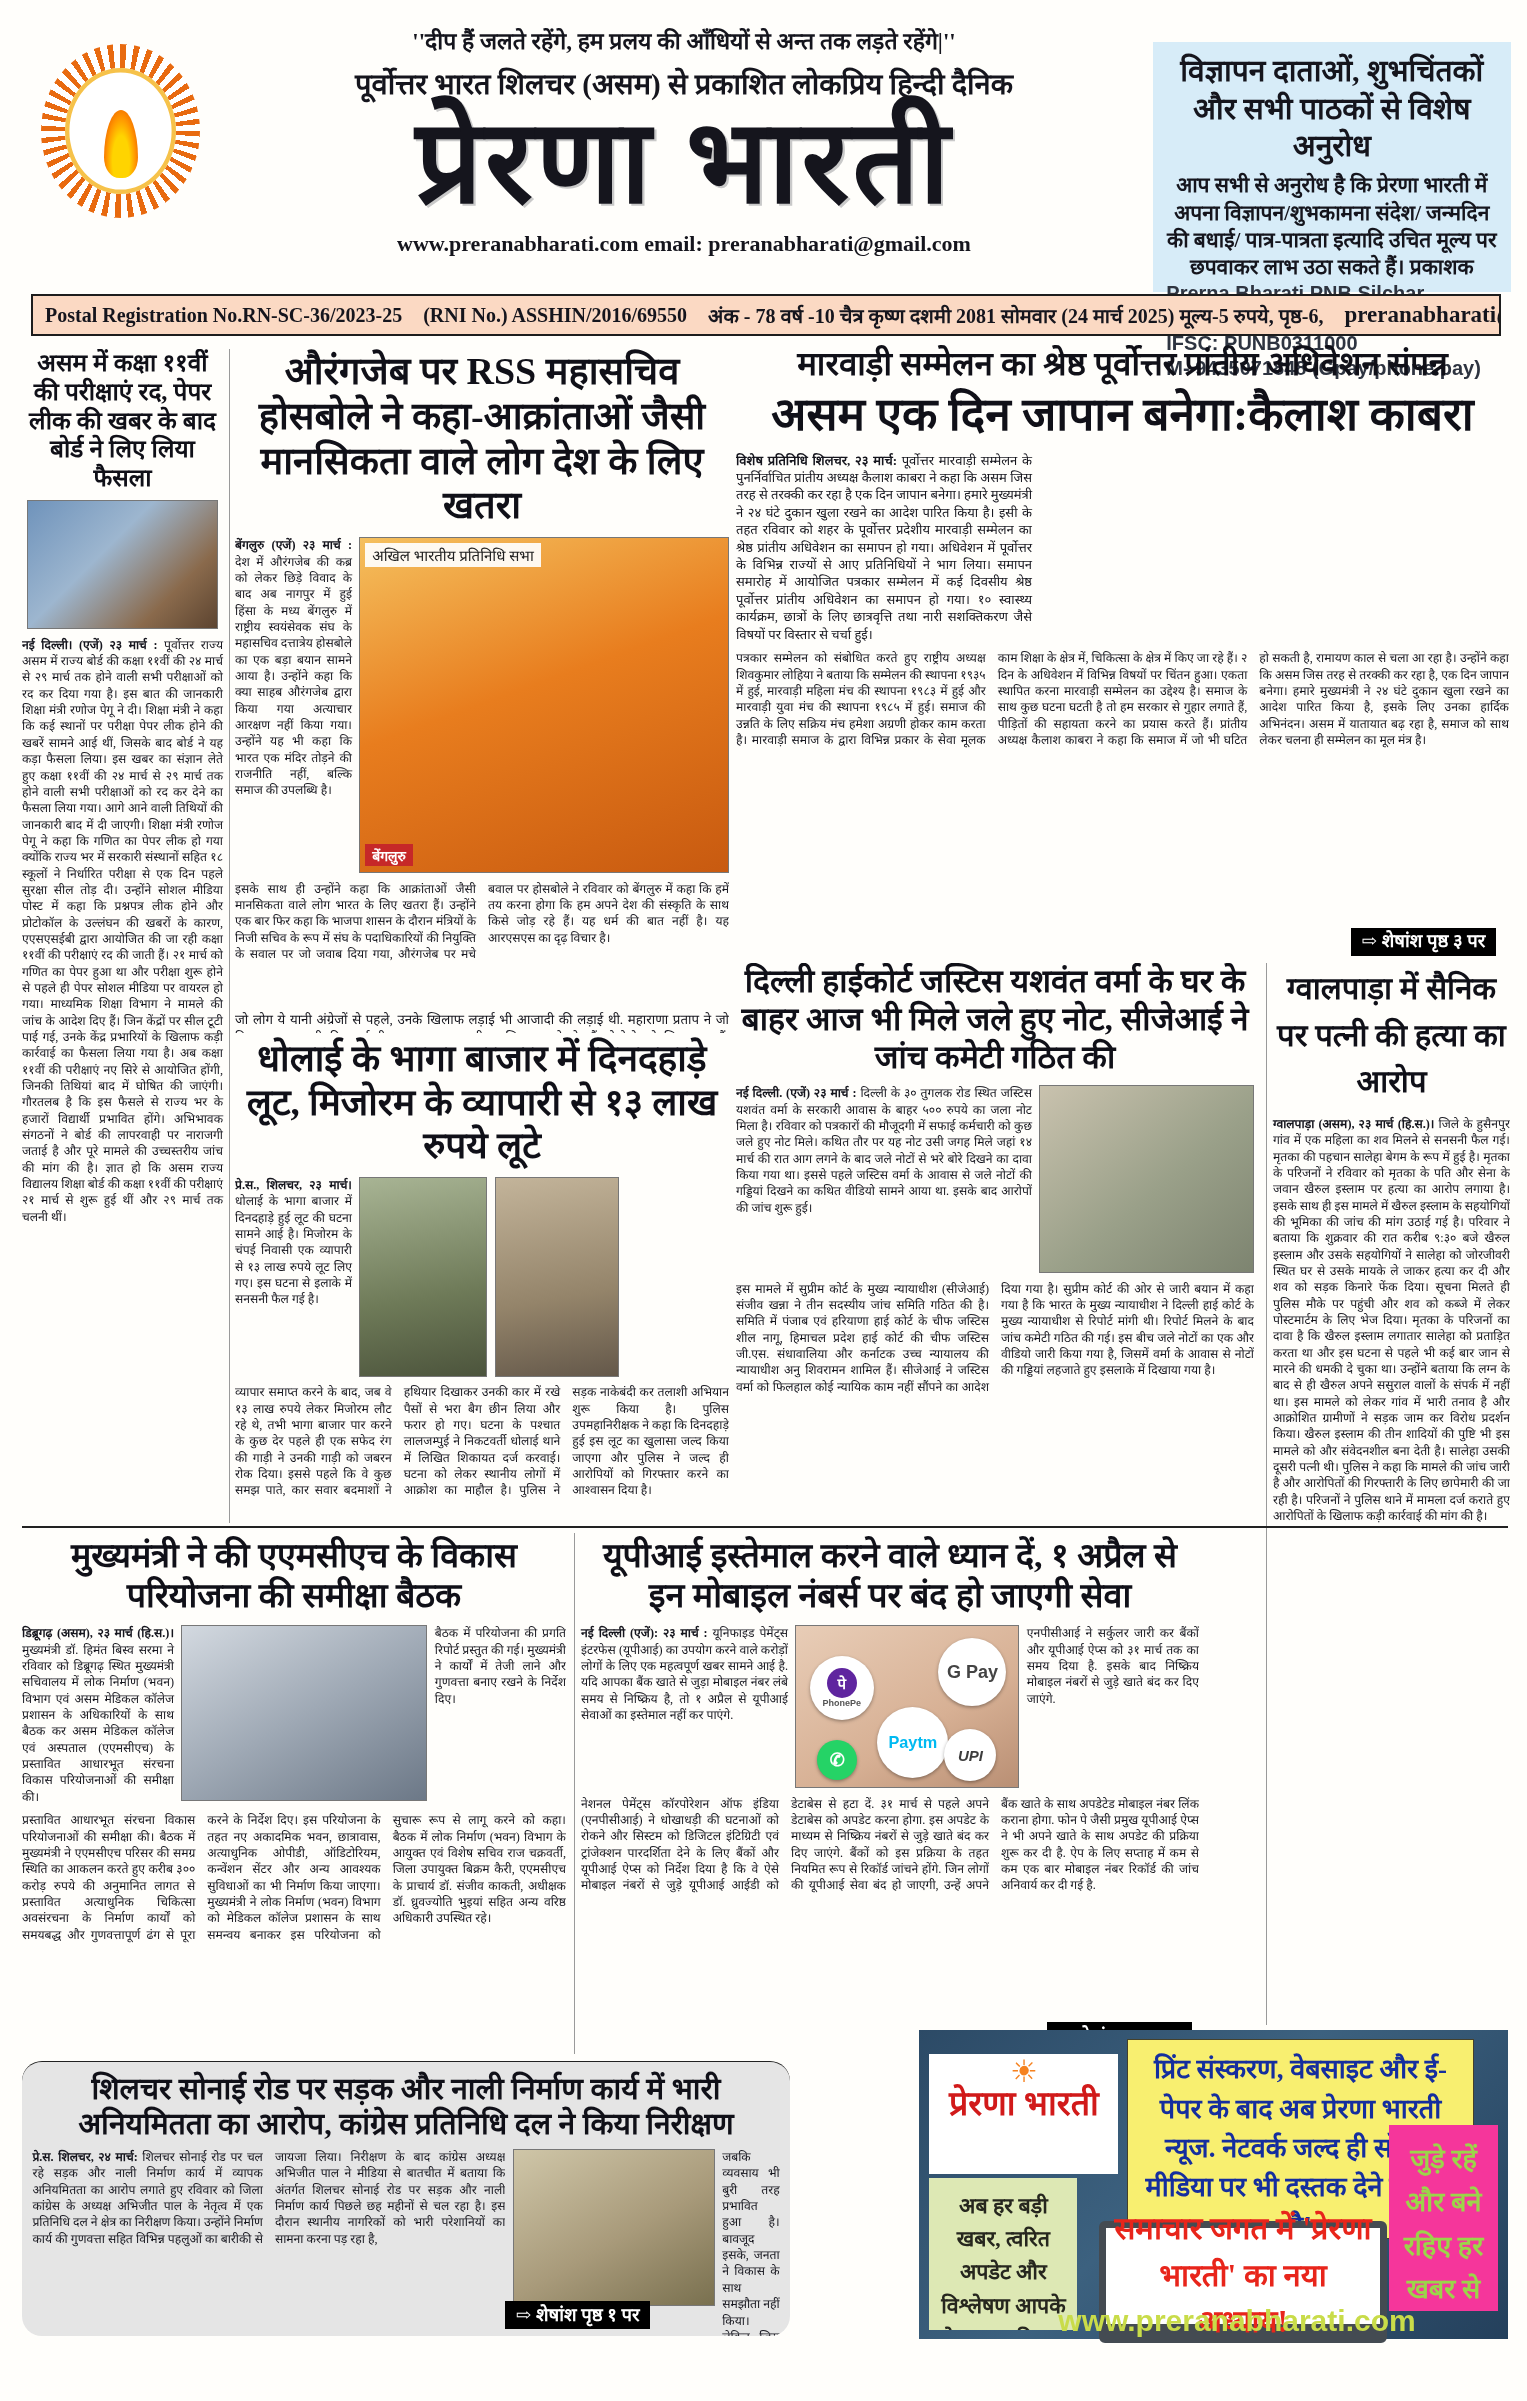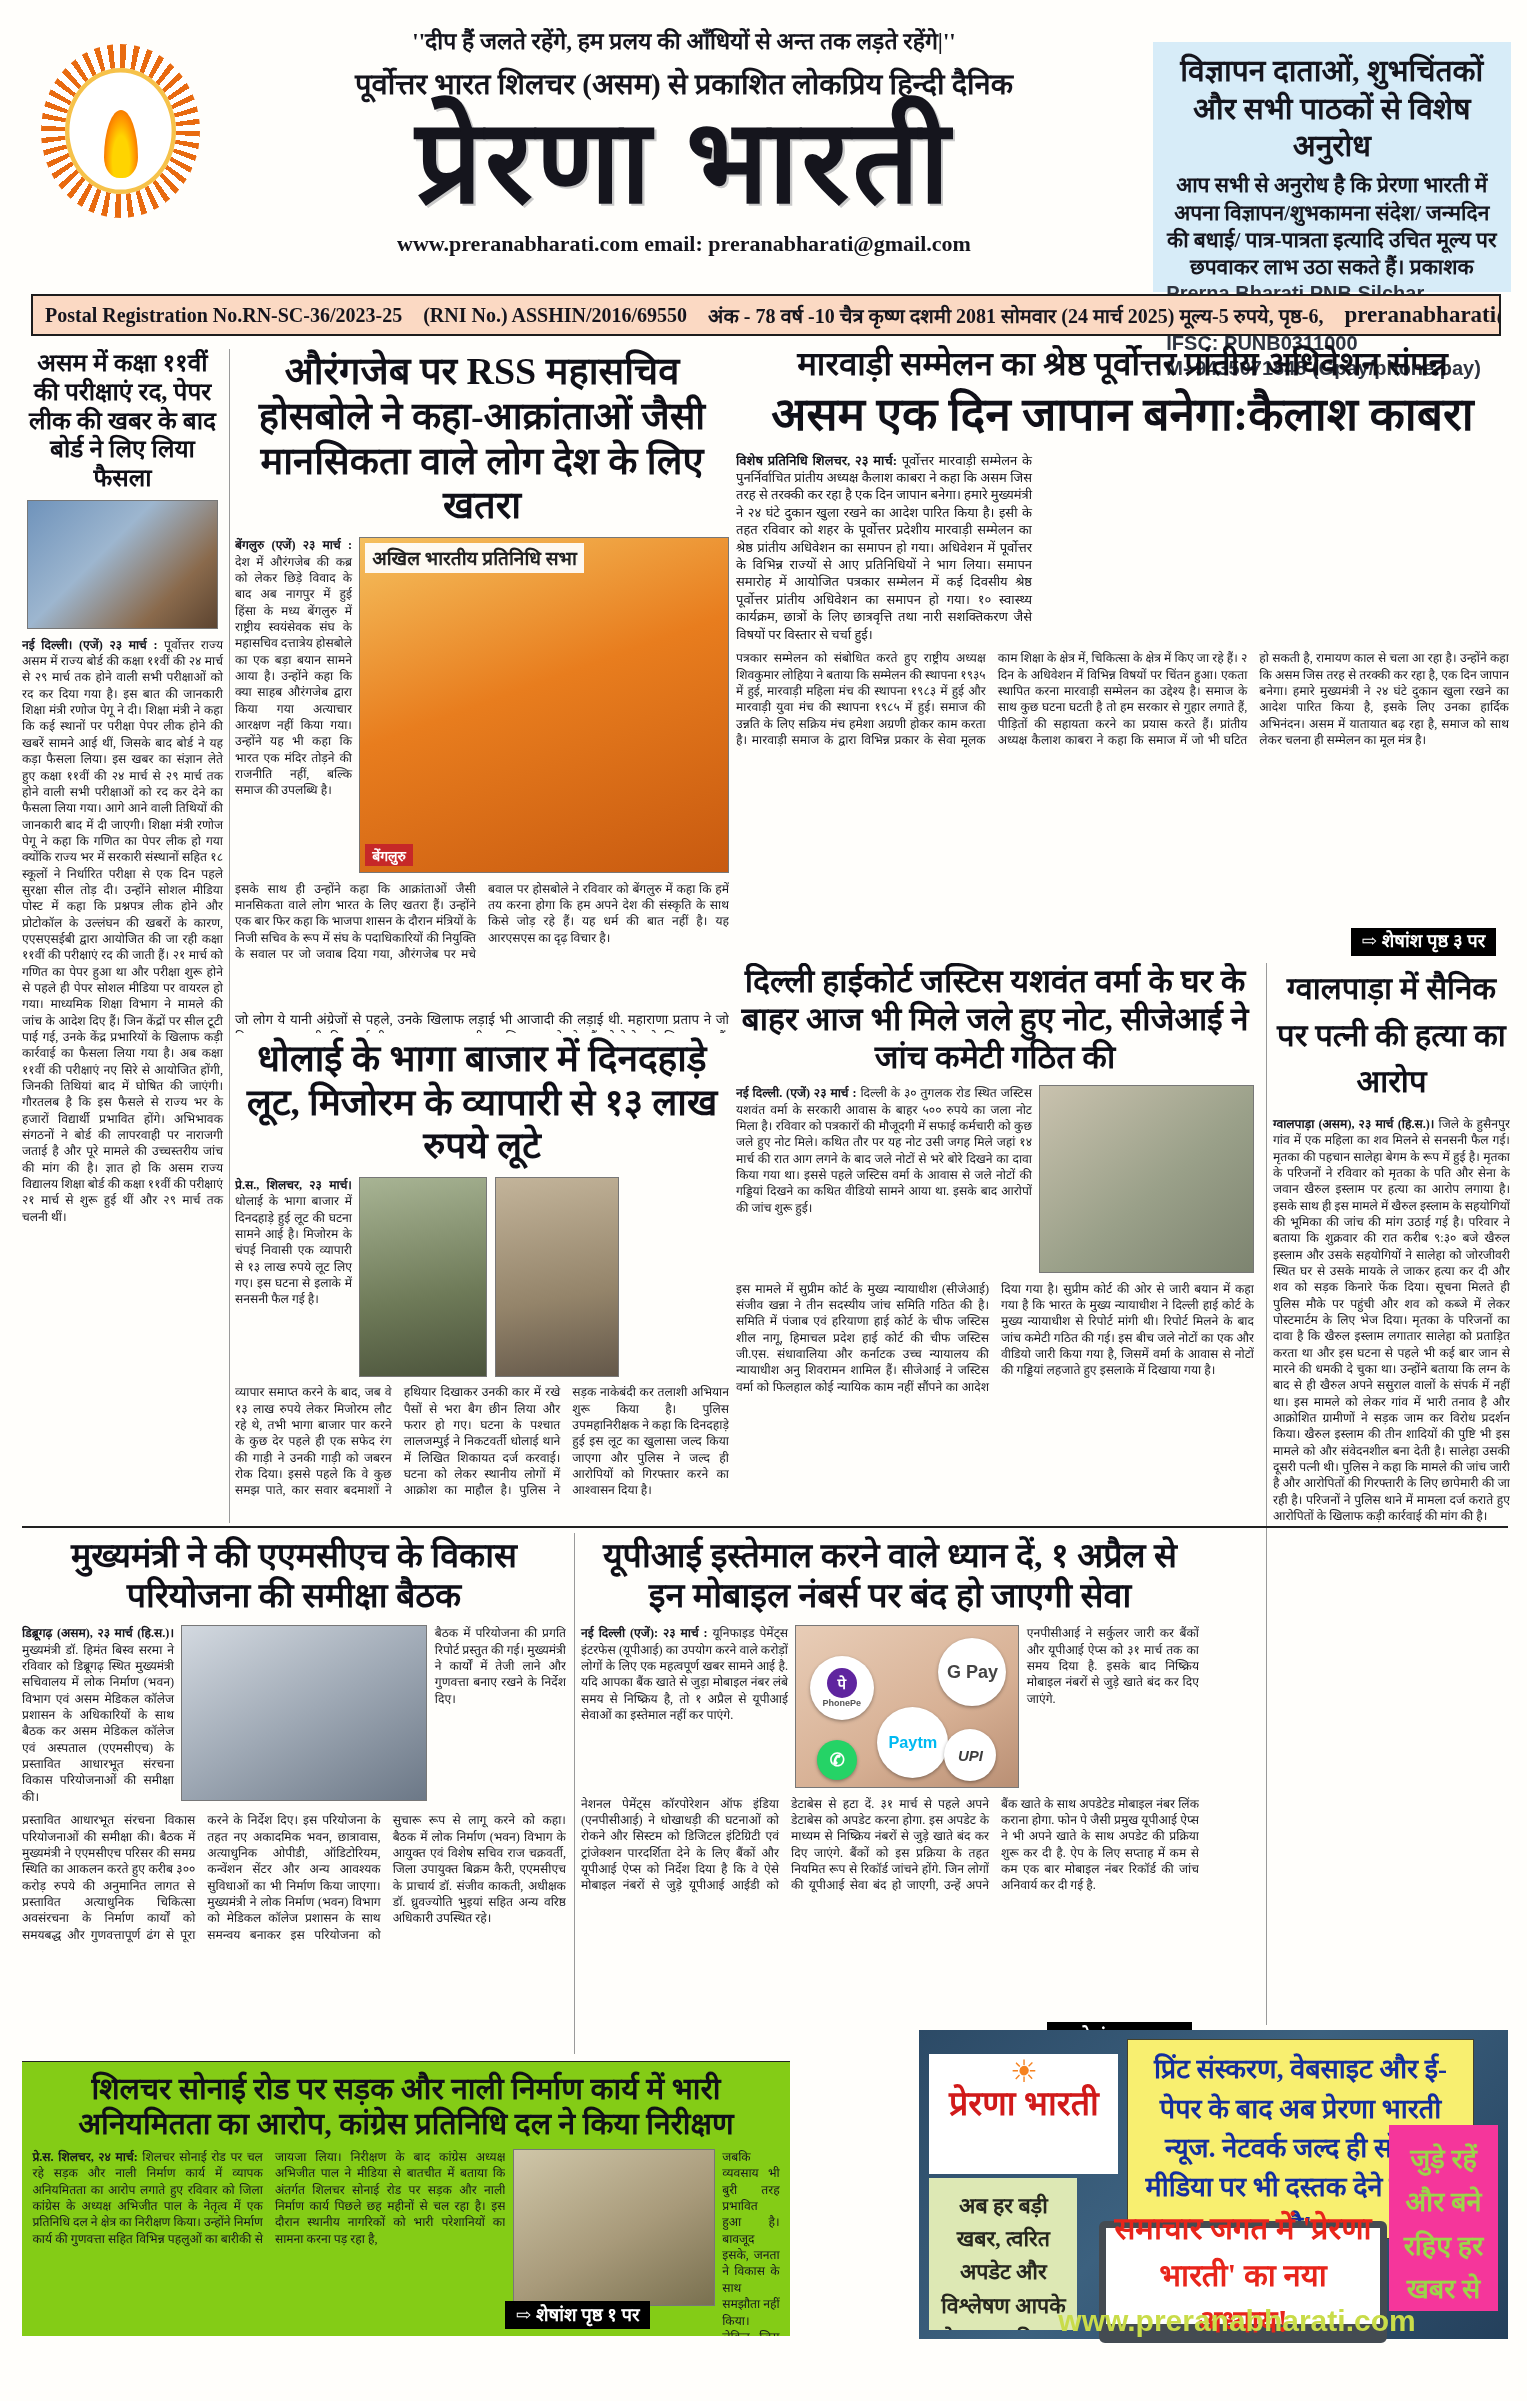--- a/index.html
+++ b/index.html
@@ -44,21 +44,21 @@
   .ph-exam{background:linear-gradient(135deg,#6f93bb 0%,#9db6cf 40%,#8a6a4c 75%,#5c4430 100%);}
   .ph-rss{background:linear-gradient(160deg,#f5c05e 0%,#e87d1e 45%,#c85a10 100%);}
   .ph-marwari{background:linear-gradient(150deg,#d89ec0 0%,#a85c92 45%,#7c4a88 100%);}
   .ph-court{background:linear-gradient(140deg,#c9c2ae 0%,#9aa089 55%,#7d8470 100%);}
   .ph-man1{background:linear-gradient(170deg,#a8b494 0%,#6e7a58 60%,#4c543c 100%);}
   .ph-man2{background:linear-gradient(170deg,#c3b49a 0%,#94846a 60%,#64584a 100%);}
   .ph-meet{background:linear-gradient(150deg,#d3d9e0 0%,#9fa9b5 50%,#6c7887 100%);}
   .ph-upi{background:linear-gradient(150deg,#e8cdb7 0%,#d7b094 60%,#b98f74 100%);}
   .ph-road{background:linear-gradient(150deg,#cfc6a8 0%,#a89a7a 55%,#79704f 100%);}
   .ov-strip{position:absolute;left:4.4px;top:4.4px;background:rgba(255,255,255,.92);color:#222;
-     font-weight:bold;font-size:19px;padding:2.2px 7.4px;}
+     font-weight:normal;font-size:15px;padding:2.2px 7.4px;}
   .ov-tag{position:absolute;left:4.4px;bottom:6px;background:#c62828;color:#fff;
      font-weight:bold;font-size:14px;padding:1.5px 7.4px;}
   .ov-banner{position:absolute;left:0;top:0;right:0;background:rgba(233,60,130,.85);color:#fff;
      font-weight:bold;font-size:16.3px;text-align:center;padding:3px 0;}
   .upi-chip{position:absolute;border-radius:50%;background:#fff;display:flex;align-items:center;
      justify-content:center;font-family:"Liberation Sans",sans-serif;font-weight:bold;box-shadow:0 1.5px 3.7px rgba(0,0,0,.35);}
   
   .ad{background:linear-gradient(135deg,#2c4a66 0%,#3c617f 45%,#24405c 100%);}
   .ad .logo-card{background:#fff;text-align:center;padding:4.4px 3px;}
   .ad .logo-card .sun{color:#f58220;font-size:31px;line-height:.9;}
@@ -222,21 +222,21 @@
         <div class="upi-chip" style="left:21px;bottom:7.4px;width:40px;height:40px;background:#25d366;color:#fff;font-size:18px;">
           <span>✆</span>
         </div>
       </div>
       <div class="body-txt" style="flex:1;">एनपीसीआई ने सर्कुलर जारी कर बैंकों और यूपीआई ऐप्स को ३१ मार्च तक का समय दिया है. इसके बाद निष्क्रिय मोबाइल नंबरों से जुड़े खाते बंद कर दिए जाएंगे.</div>
     </div>
     <div class="body-txt cols3" style="margin-top:7.4px;height:229px;overflow:hidden;">नेशनल पेमेंट्स कॉरपोरेशन ऑफ इंडिया (एनपीसीआई) ने धोखाधड़ी की घटनाओं को रोकने और सिस्टम को डिजिटल इंटिग्रिटी एवं ट्रांजेक्शन पारदर्शिता देने के लिए बैंकों और यूपीआई ऐप्स को निर्देश दिया है कि वे ऐसे मोबाइल नंबरों से जुड़े यूपीआई आईडी को डेटाबेस से हटा दें. ३१ मार्च से पहले अपने डेटाबेस को अपडेट करना होगा. इस अपडेट के माध्यम से निष्क्रिय नंबरों से जुड़े खाते बंद कर दिए जाएंगे. बैंकों को इस प्रक्रिया के तहत नियमित रूप से रिकॉर्ड जांचने होंगे. जिन लोगों की यूपीआई सेवा बंद हो जाएगी, उन्हें अपने बैंक खाते के साथ अपडेटेड मोबाइल नंबर लिंक कराना होगा. फोन पे जैसी प्रमुख यूपीआई ऐप्स ने भी अपने खाते के साथ अपडेट की प्रक्रिया शुरू कर दी है. ऐप के लिए सप्ताह में कम से कम एक बार मोबाइल नंबर रिकॉर्ड की जांच अनिवार्य कर दी गई है.</div>
     <div class="badge abs" style="right:7.4px;bottom:4.4px;">⇨ शेषांश पृष्ठ ३ पर</div>
   </section>
 
-  <section class="abs sect-top" style="left:22px;top:2061px;width:768px;height:275px;background:#84cc16;padding:7.4px 10.4px;box-sizing:border-box;overflow:hidden;">
+  <section class="abs sect-top" style="left:22px;top:2061px;width:768px;height:275px;background:#e5e5e5;padding:7.4px 10.4px;box-sizing:border-box;overflow:hidden;border-radius:20px;">
     <h1 class="hl" style="font-size:30px;margin:1.5px 0 7.4px 0;">शिलचर सोनाई रोड पर सड़क और नाली निर्माण कार्य में भारी अनियमितता का आरोप, कांग्रेस प्रतिनिधि दल ने किया निरीक्षण</h1>
     <div class="row">
       <div class="body-txt cols2" style="width:473px;flex:none;height:177px;overflow:hidden;">
         <span class="byline">प्रे.स. शिलचर, २४ मार्च:</span>
         <span>शिलचर सोनाई रोड पर चल रहे सड़क और नाली निर्माण कार्य में व्यापक अनियमितता का आरोप लगाते हुए रविवार को जिला कांग्रेस के अध्यक्ष अभिजीत पाल के नेतृत्व में एक प्रतिनिधि दल ने क्षेत्र का निरीक्षण किया। उन्होंने निर्माण कार्य की गुणवत्ता सहित विभिन्न पहलुओं का बारीकी से जायजा लिया। निरीक्षण के बाद कांग्रेस अध्यक्ष अभिजीत पाल ने मीडिया से बातचीत में बताया कि अंतर्गत शिलचर सोनाई रोड पर सड़क और नाली निर्माण कार्य पिछले छह महीनों से चल रहा है। इस दौरान स्थानीय नागरिकों को भारी परेशानियों का सामना करना पड़ रहा है,</span>
       </div>
       <div class="photo ph-road" style="width:200px;height:155px;flex:none;"></div>
       <div class="body-txt" style="flex:1;">जबकि व्यवसाय भी बुरी तरह प्रभावित हुआ है। बावजूद इसके, जनता ने विकास के साथ समझौता नहीं किया। लेकिन जिस तरह से काम हो रहा है उससे गुणवत्ता को लेकर गंभीर सवाल उठ रहे हैं। हालांकि, निर्माण कार्य की गुणवत्ता की जांच की मांग की गई है। स्थानीय</div>
     </div>
     <div class="badge abs" style="right:140px;bottom:7.4px;">⇨ शेषांश पृष्ठ १ पर</div>

